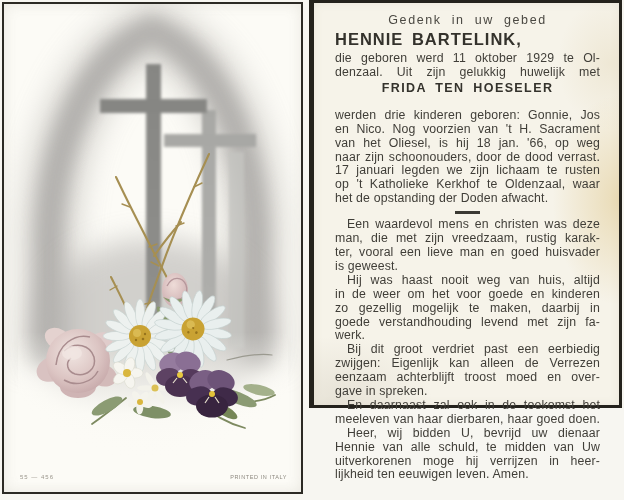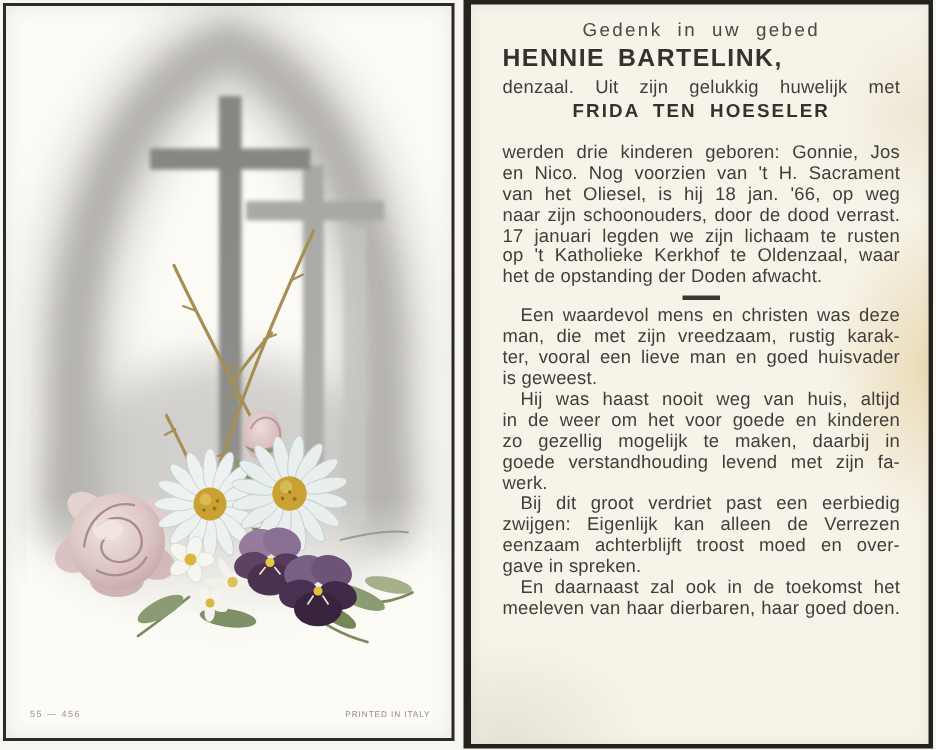--- a/index.html
+++ b/index.html
@@ -6,21 +6,21 @@
   .scan{position:relative;width:624px;height:500px;background:#f7f6f1;overflow:hidden;
         font-family:"Liberation Sans",sans-serif;}
   
   .card-left{position:absolute;left:2px;top:2px;width:301px;height:492px;box-sizing:border-box;
              background:#fcfbf6;border:2px solid #2c2a24;
              box-shadow:inset 0 0 14px rgba(120,114,96,.14);}
   .card-left svg{display:block;width:100%;height:100%;}
   .print-code{position:absolute;left:16px;bottom:12px;font-size:6px;letter-spacing:1px;color:#9a968c;}
   .printed-in{position:absolute;right:14px;bottom:12px;font-size:5.5px;letter-spacing:.6px;color:#8e8a80;}
   
-  .card-right{position:absolute;left:309px;top:0;width:313px;height:499px;box-sizing:border-box;
+  .card-right{position:absolute;left:309px;top:0;width:313px;height:408px;box-sizing:border-box;
               background:#f6f3e9;border:3px solid #24221c;border-left-width:5px;
               padding:8px 19px 0 21px;color:#403e38;
               box-shadow:inset 0 0 10px rgba(140,130,100,.10);}
   .stains{position:absolute;inset:0;pointer-events:none;
       background:
         radial-gradient(95px 150px at 100% 49%, rgba(216,186,112,.42), transparent 70%),
         radial-gradient(75px 95px at 97% 15%, rgba(212,192,142,.22), transparent 70%),
         radial-gradient(130px 85px at 8% 98%, rgba(150,140,118,.15), transparent 72%);}
   .txt{position:relative;}
   .hdr{text-align:center;font-size:12.5px;letter-spacing:1.6px;word-spacing:5px;
@@ -258,20 +258,21 @@
     <div class="print-code">55 — 456</div>
     <div class="printed-in">PRINTED IN ITALY</div>
   </div>
 
   <div class="card-right">
     <div class="stains"></div>
     <div class="txt">
       <div class="hdr">Gedenk in uw gebed</div>
       <div class="name">HENNIE BARTELINK,</div>
       <div class="p">
+          <div class="tline">die geboren werd 11 oktober 1929 te Ol-</div>
           <div class="tline">denzaal. Uit zijn gelukkig huwelijk met</div>
         </div>
       <div class="spouse">FRIDA TEN HOESELER</div>
       <div class="p p-end">
           <div class="tline">werden drie kinderen geboren: Gonnie, Jos</div>
           <div class="tline">en Nico. Nog voorzien van 't H. Sacrament</div>
           <div class="tline">van het Oliesel, is hij 18 jan. '66, op weg</div>
           <div class="tline">naar zijn schoonouders, door de dood verrast.</div>
           <div class="tline">17 januari legden we zijn lichaam te rusten</div>
           <div class="tline">op 't Katholieke Kerkhof te Oldenzaal, waar</div>
@@ -294,16 +295,22 @@
       <div class="p p-indent p-end">
           <div class="tline">Bij dit groot verdriet past een eerbiedig</div>
           <div class="tline">zwijgen: Eigenlijk kan alleen de Verrezen</div>
           <div class="tline">eenzaam achterblijft troost moed en over-</div>
           <div class="tline">gave in spreken.</div>
         </div>
       <div class="p p-indent">
           <div class="tline">En daarnaast zal ook in de toekomst het</div>
           <div class="tline">meeleven van haar dierbaren, haar goed doen.</div>
         </div>
+      <div class="p p-indent p-end">
+          <div class="tline">Heer, wij bidden U, bevrijd uw dienaar</div>
+          <div class="tline">Hennie van alle schuld, te midden van Uw</div>
+          <div class="tline">uitverkorenen moge hij verrijzen in heer-</div>
+          <div class="tline">lijkheid ten eeuwigen leven. Amen.</div>
+        </div>
     </div>
   </div>
 
 </div>
 
 </body></html>

